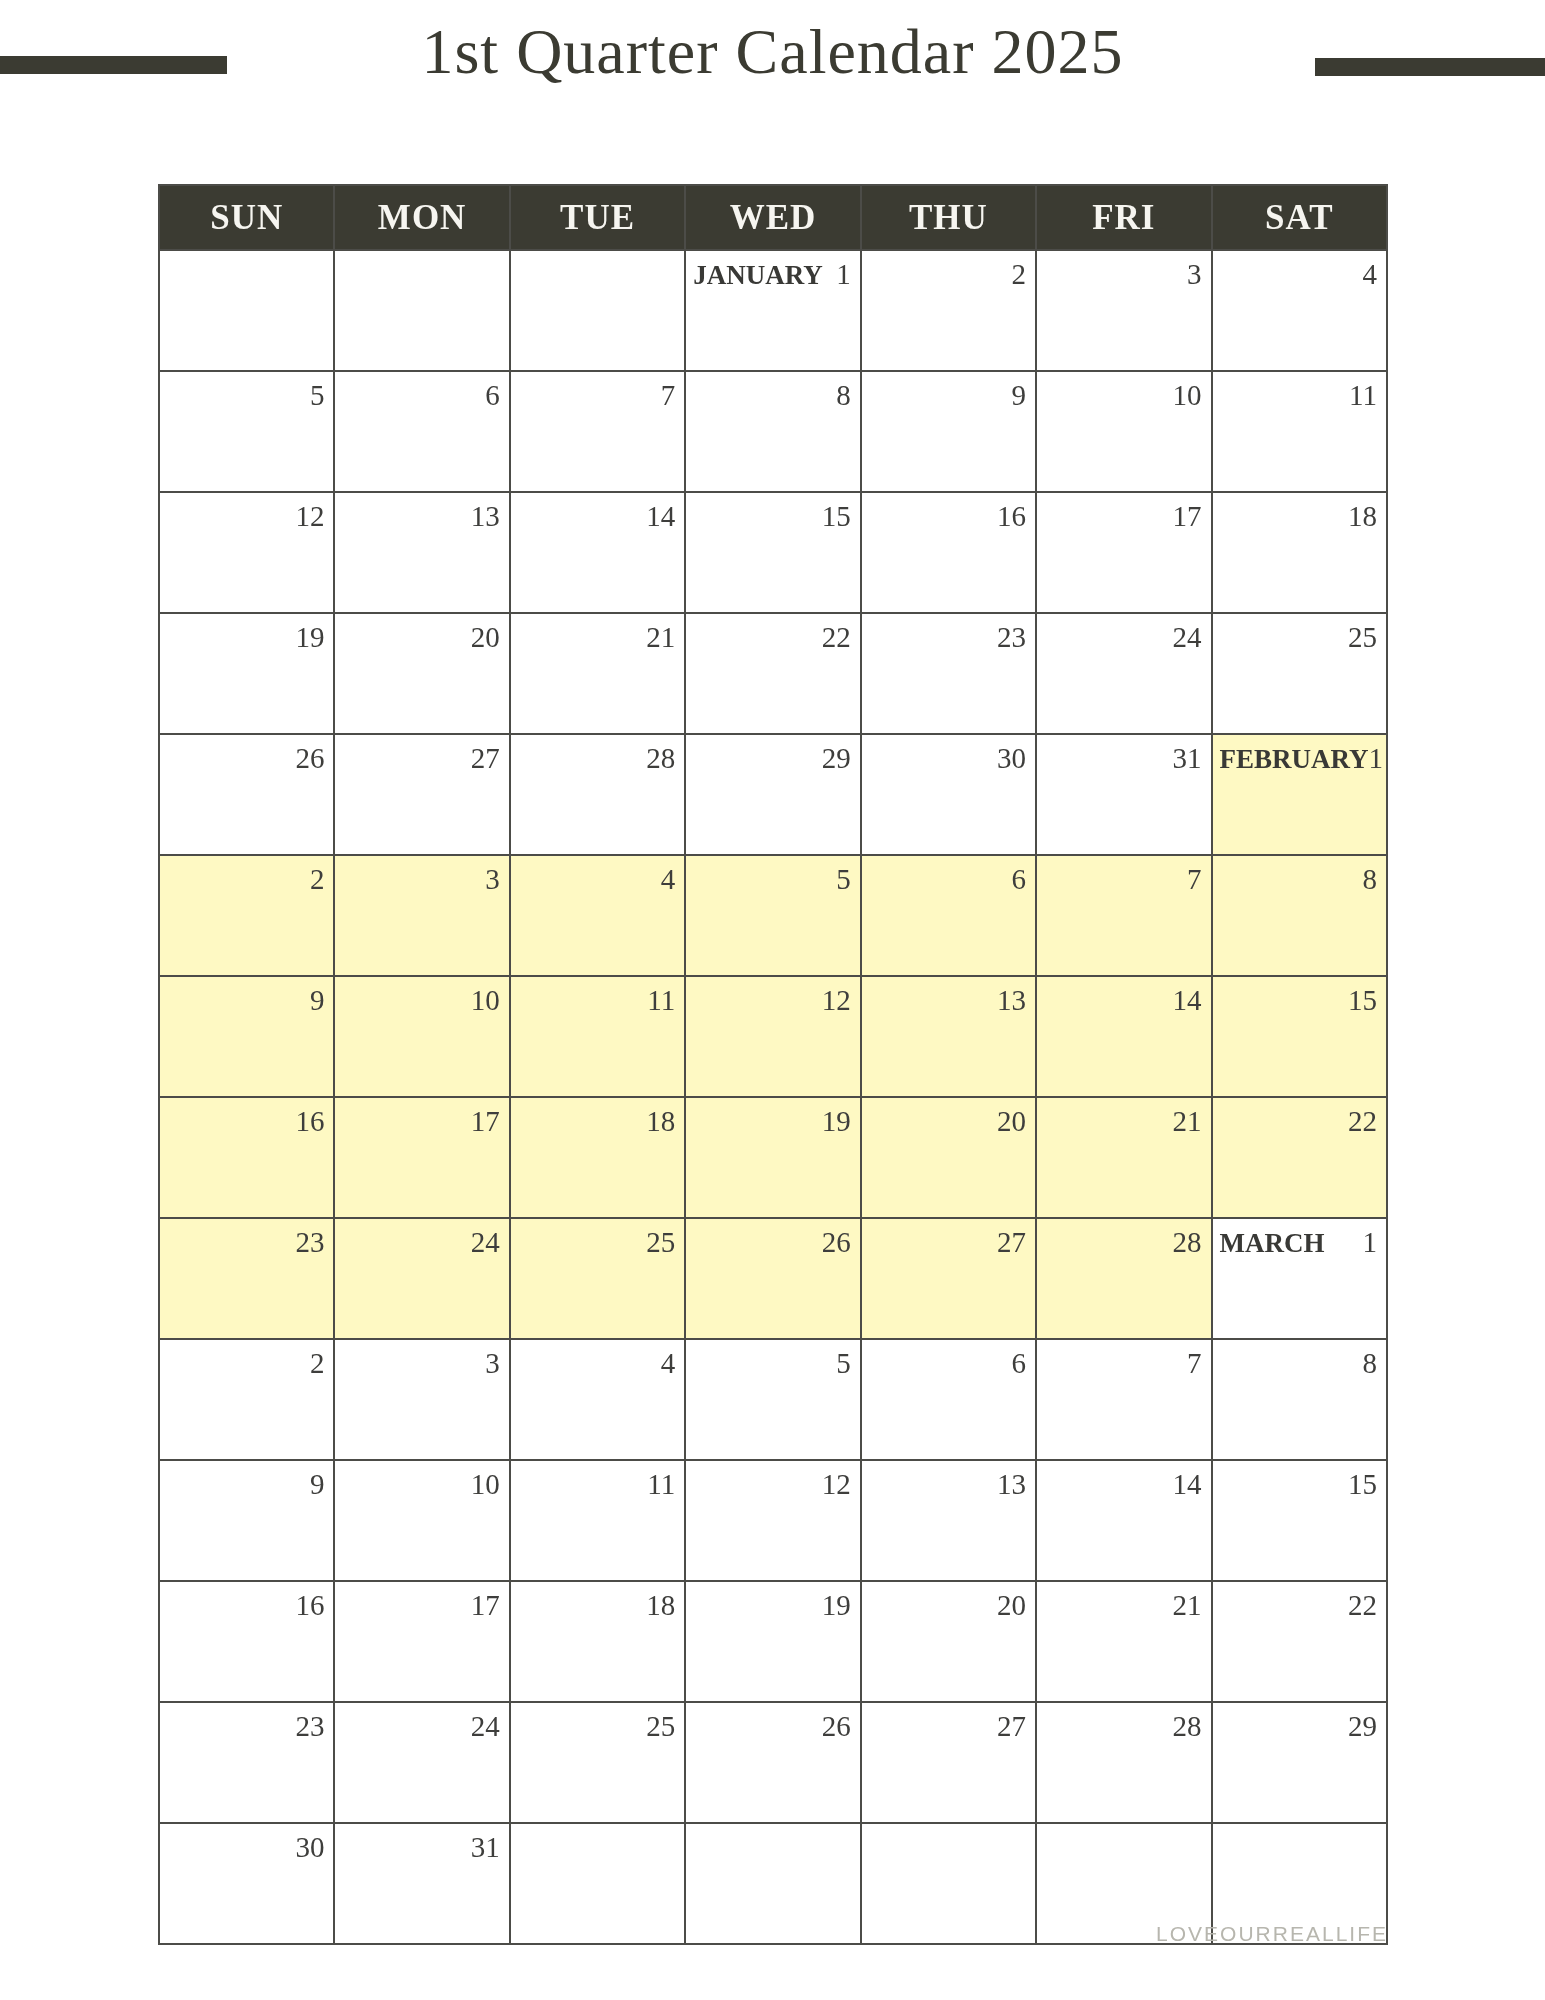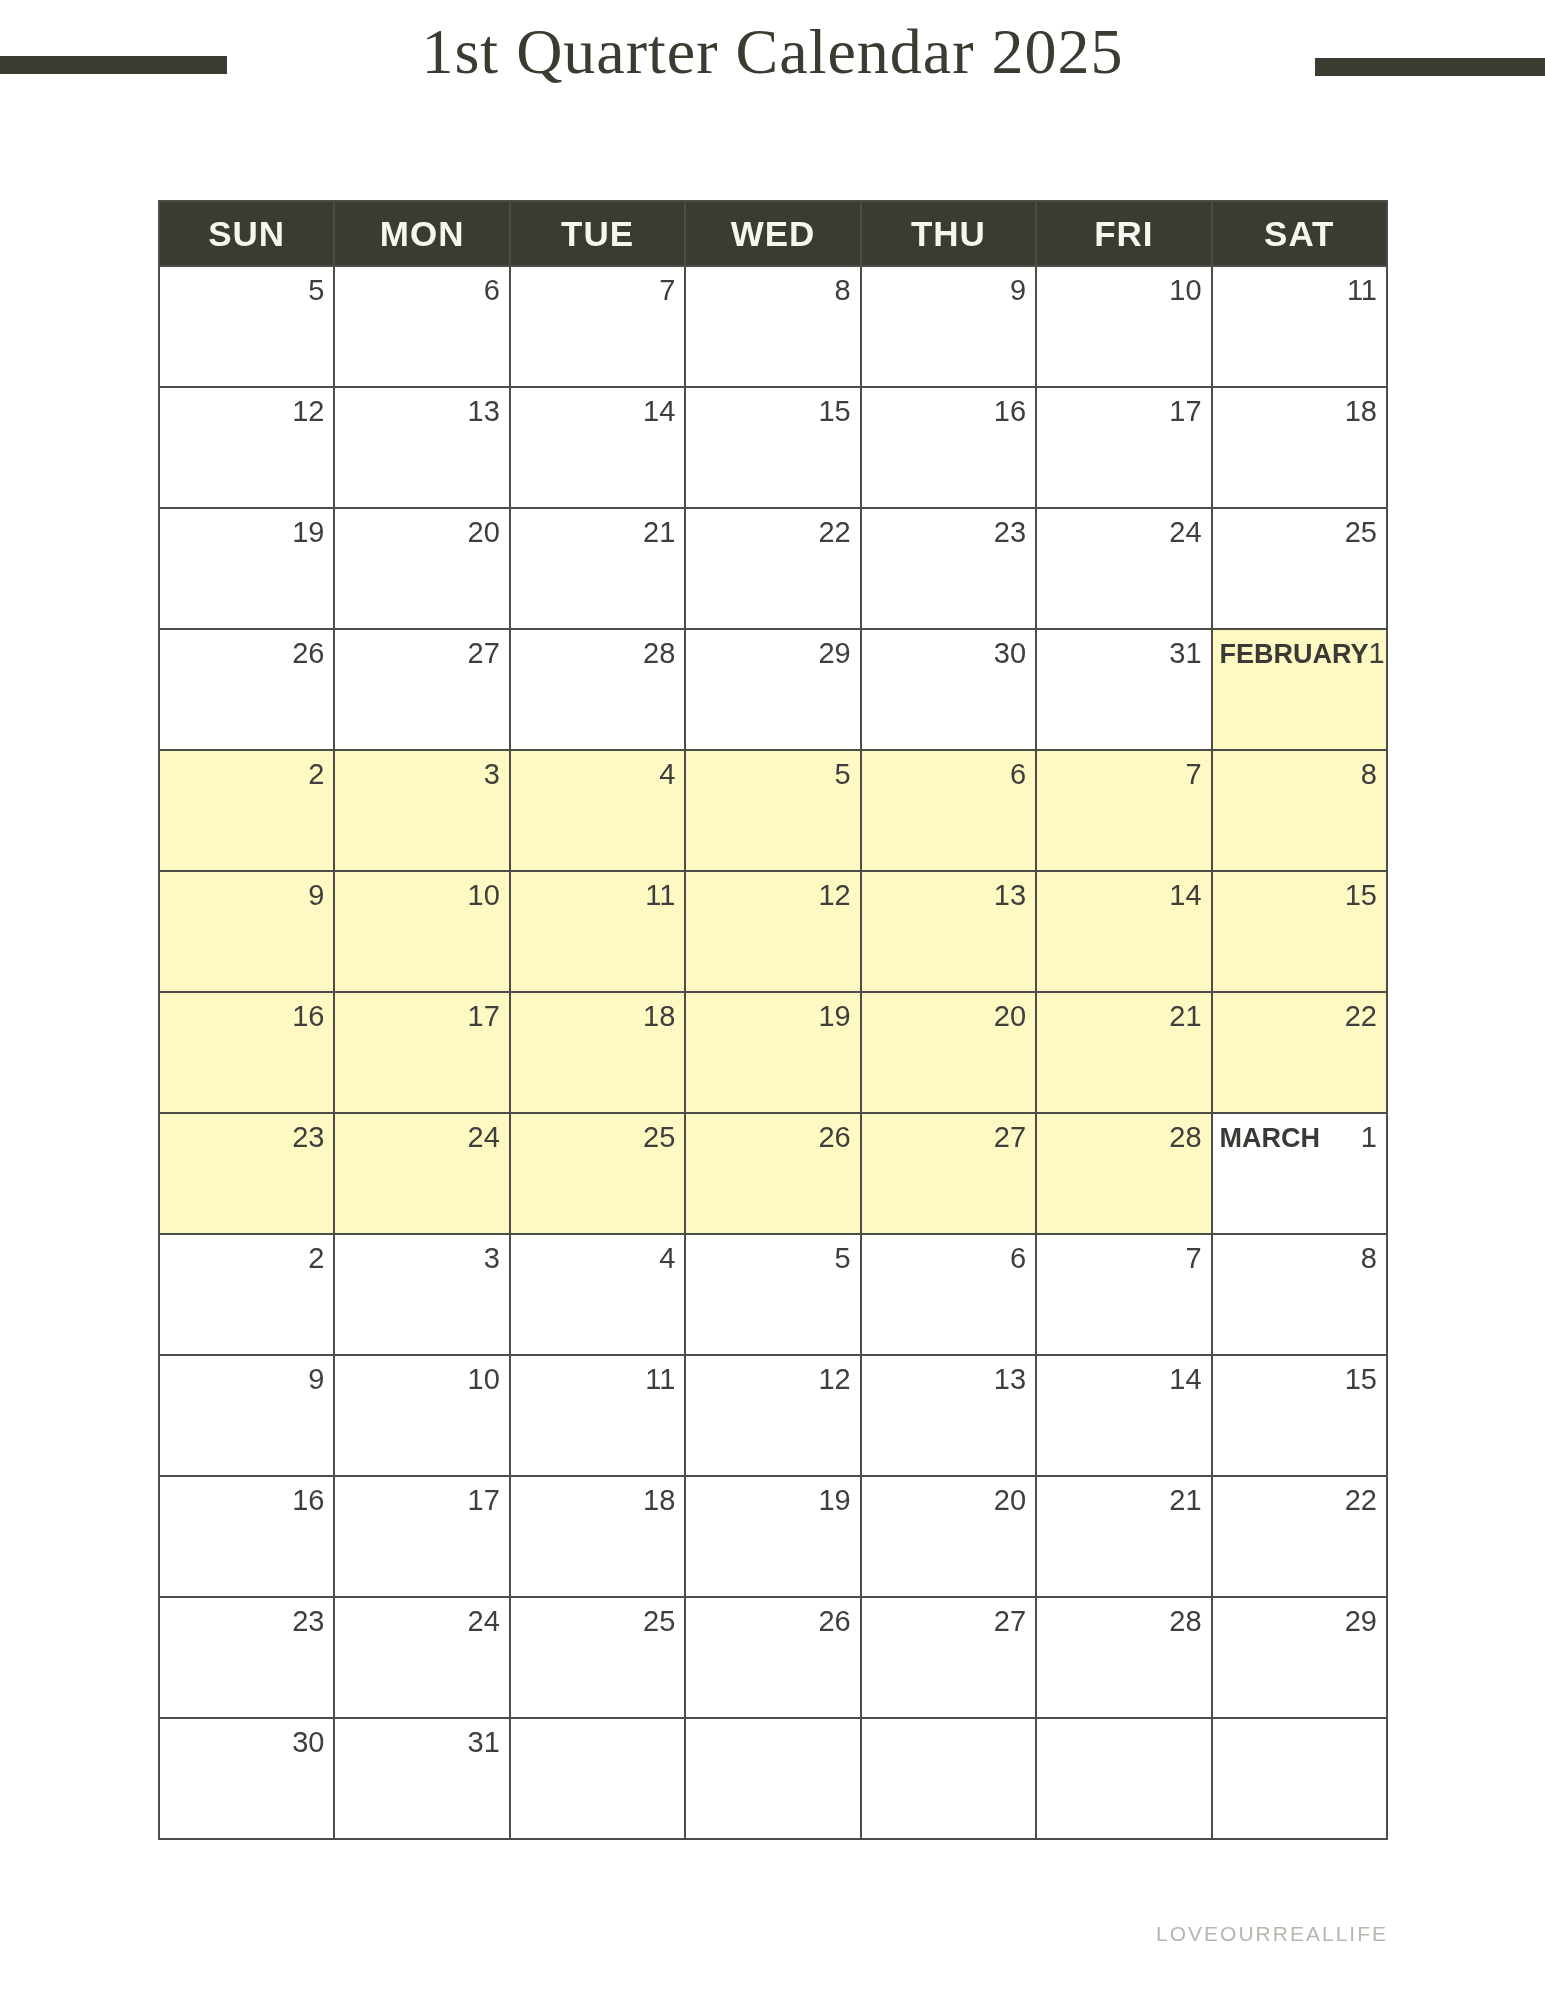--- a/index.html
+++ b/index.html
@@ -31,25 +31,26 @@
     font-family: "Liberation Serif", "DejaVu Serif", serif;
     font-size: 64px;
     line-height: 104px;
     color: #3b3b32;
     letter-spacing: 1px;
     white-space: nowrap;
   }
   table.calendar {
     position: absolute;
     left: 158px;
-    top: 200px;
+    top: 184px;
     width: 1230px;
     border-collapse: collapse;
     table-layout: fixed;
     border: 2px solid #4c4c48;
+    font-family: Liberation Serif, serif;
   }
   table.calendar th {
     height: 63px;
     background: #3b3b32;
     color: #f6f5f0;
     font-weight: bold;
     font-size: 35px;
     letter-spacing: 1px;
     text-align: center;
     vertical-align: middle;
@@ -112,20 +113,52 @@
           <th>TUE</th>
           <th>WED</th>
           <th>THU</th>
           <th>FRI</th>
           <th>SAT</th>
         </tr>
     </thead>
     <tbody>
         <tr>
           <td>
+            <div class="cell-top"></div>
+          </td>
+          <td>
+            <div class="cell-top"></div>
+          </td>
+          <td>
+            <div class="cell-top"></div>
+          </td>
+          <td>
+            <div class="cell-top">
+              <span class="month-label">JANUARY</span>
+              <span class="day-num">1</span>
+            </div>
+          </td>
+          <td>
+            <div class="cell-top">
+              <span class="day-num">2</span>
+            </div>
+          </td>
+          <td>
+            <div class="cell-top">
+              <span class="day-num">3</span>
+            </div>
+          </td>
+          <td>
+            <div class="cell-top">
+              <span class="day-num">4</span>
+            </div>
+          </td>
+        </tr>
+        <tr>
+          <td>
             <div class="cell-top">
               <span class="day-num">5</span>
             </div>
           </td>
           <td>
             <div class="cell-top">
               <span class="day-num">6</span>
             </div>
           </td>
           <td>

